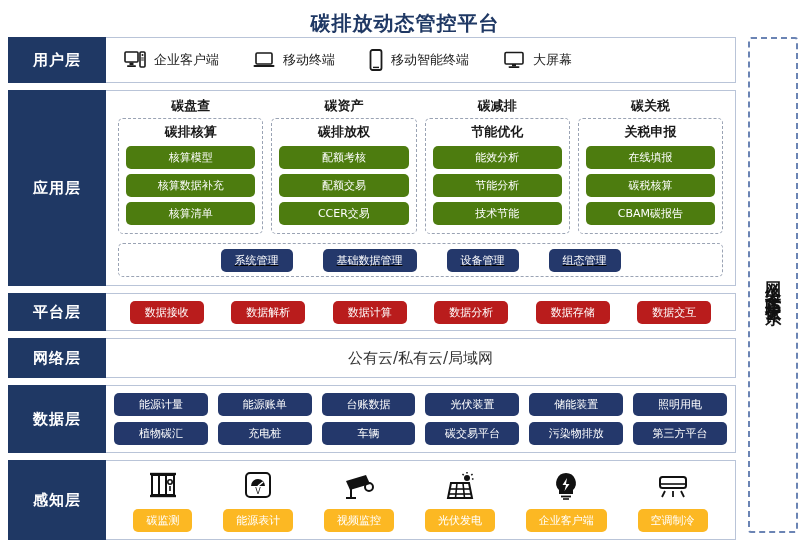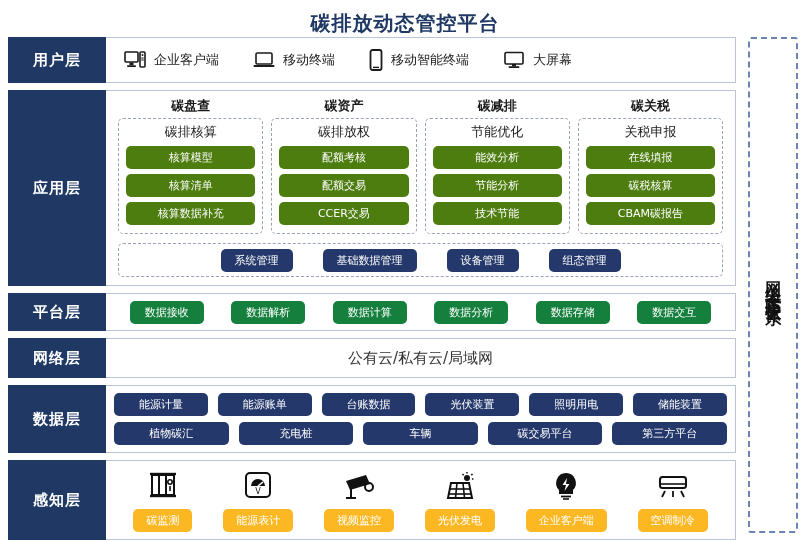--- a/index.html
+++ b/index.html
@@ -88,21 +88,21 @@
     margin-bottom: 3px;
   }
   .group-box {
     border: 1px dashed #9aa3b4;
     border-radius: 5px;
     padding: 4px 7px 8px 7px;
   }
   .group-sub {
     text-align: center;
     font-size: 13px;
-    font-weight: normal;
+    font-weight: bold;
     color: #1a1a1a;
     margin-bottom: 5px;
   }
   .chip {
     background: #4d7c0f;
     color: #ffffff;
     border-radius: 5px;
     font-size: 11px;
     text-align: center;
     padding: 4px 2px;
@@ -114,40 +114,41 @@
 
   .mgmt-box {
     margin: 9px 4px 0 4px;
     border: 1px dashed #9aa3b4;
     border-radius: 5px;
     height: 34px;
     display: flex;
     align-items: center;
     justify-content: center;
     gap: 30px;
+    text-decoration: underline;
   }
   .mgmt-chip {
     background: #24386b;
     color: #ffffff;
     border-radius: 5px;
     font-size: 11px;
     padding: 4px 14px;
     white-space: nowrap;
   }
 
   
   .plat-row {
     height: 36px;
     display: flex;
     align-items: center;
     justify-content: space-around;
     padding: 0 10px;
   }
   .pill {
-    background: #15803d;
+    background: #b91c1c;
     color: #ffffff;
     border-radius: 5px;
     font-size: 11px;
     padding: 4px 15px;
     white-space: nowrap;
   }
 
   
   .net-row {
     height: 38px;
@@ -295,22 +296,22 @@
       <div class="layer-label">应用层</div>
       <div class="layer-body app-body">
 
         <div class="app-groups">
 
           <div class="app-group">
             <div class="group-title">碳盘查</div>
             <div class="group-box">
               <div class="group-sub">碳排核算</div>
               <div class="chip">核算模型</div>
+              <div class="chip">核算数据补充</div>
               <div class="chip">核算清单</div>
-              <div class="chip">核算数据补充</div>
             </div>
           </div>
 
 
           <div class="app-group">
             <div class="group-title">碳资产</div>
             <div class="group-box">
               <div class="group-sub">碳排放权</div>
               <div class="chip">配额考核</div>
               <div class="chip">配额交易</div>
@@ -372,28 +373,29 @@
     </div>
 
     <div class="layer">
       <div class="layer-label">数据层</div>
       <div class="layer-body data-body">
         <div class="data-row">
           <div class="data-chip">能源计量</div>
           <div class="data-chip">能源账单</div>
           <div class="data-chip">台账数据</div>
           <div class="data-chip">光伏装置</div>
+          <div class="data-chip">储能装置</div>
           <div class="data-chip">照明用电</div>
-          <div class="data-chip">储能装置</div>
         </div>
         <div class="data-row">
           <div class="data-chip">植物碳汇</div>
           <div class="data-chip">充电桩</div>
           <div class="data-chip">车辆</div>
           <div class="data-chip">碳交易平台</div>
+          <div class="data-chip">污染物排放</div>
           <div class="data-chip">第三方平台</div>
         </div>
       </div>
     </div>
 
     <div class="layer">
       <div class="layer-label">感知层</div>
       <div class="layer-body">
         <div class="sense-body">
 

